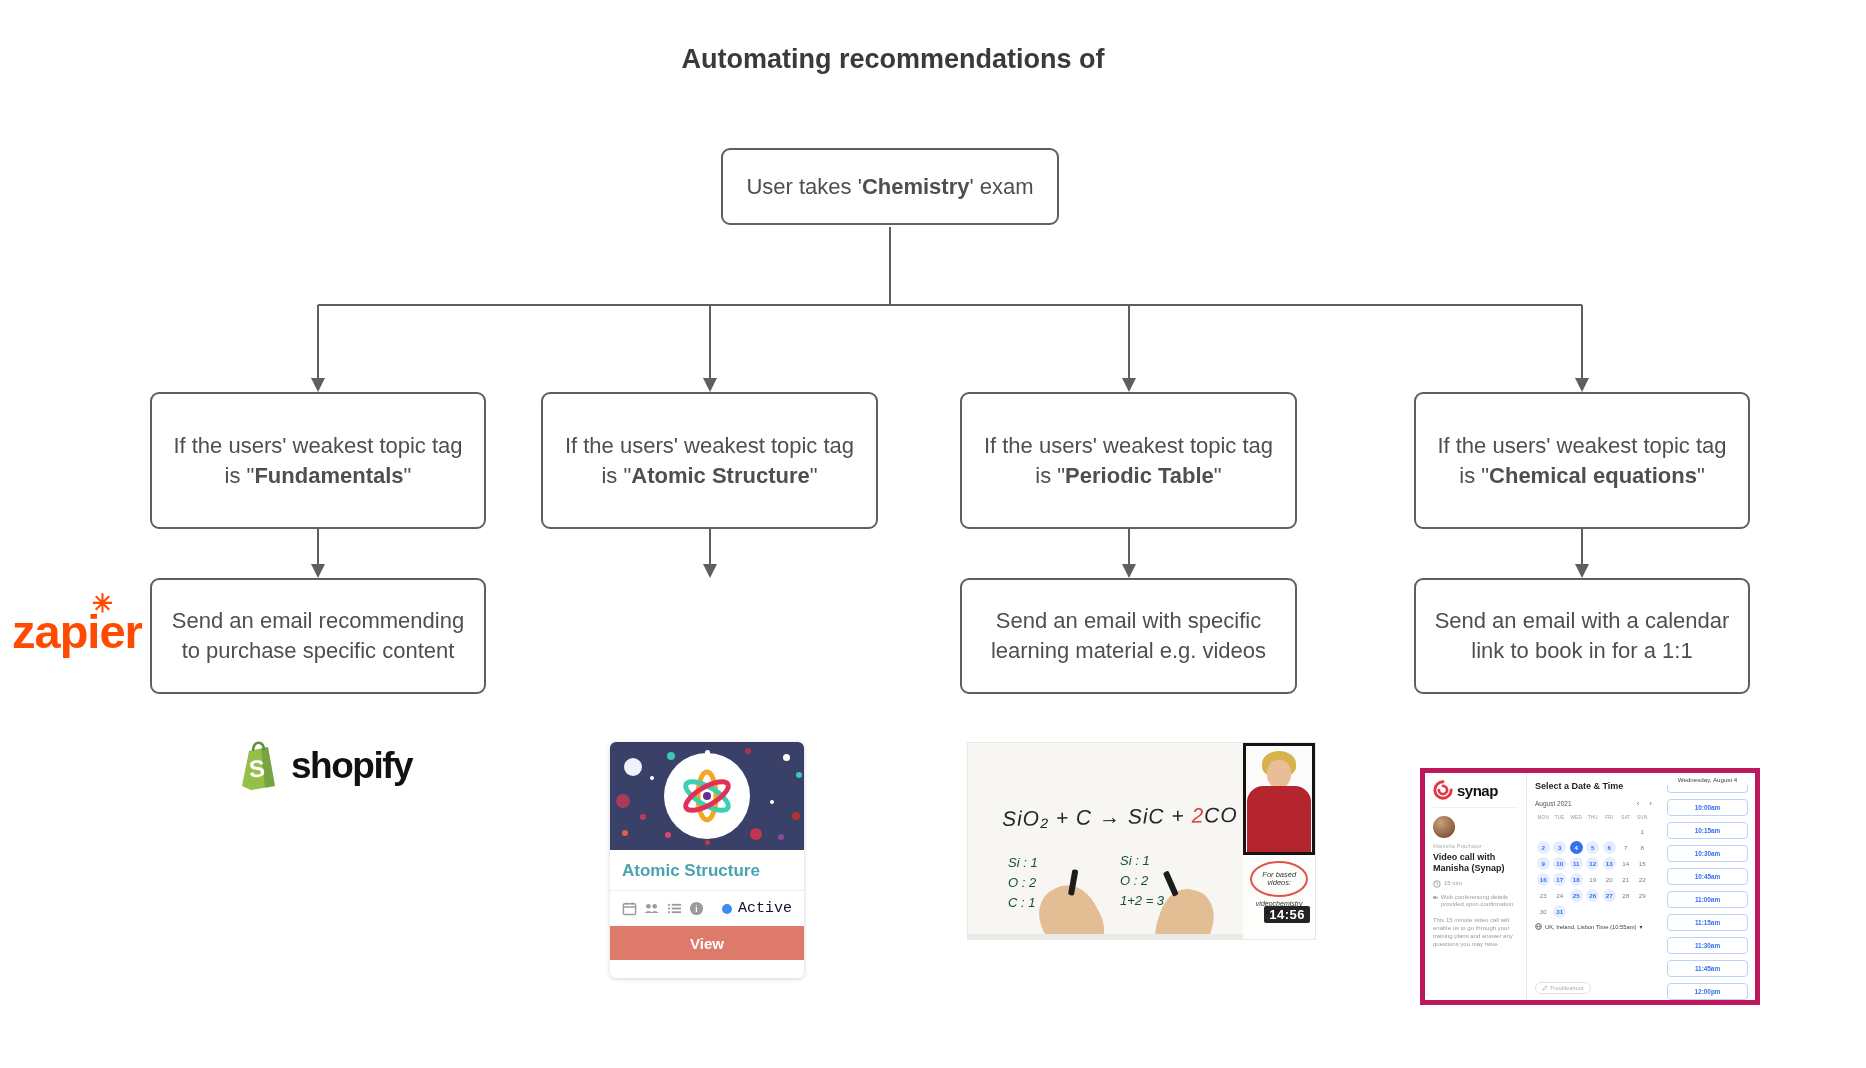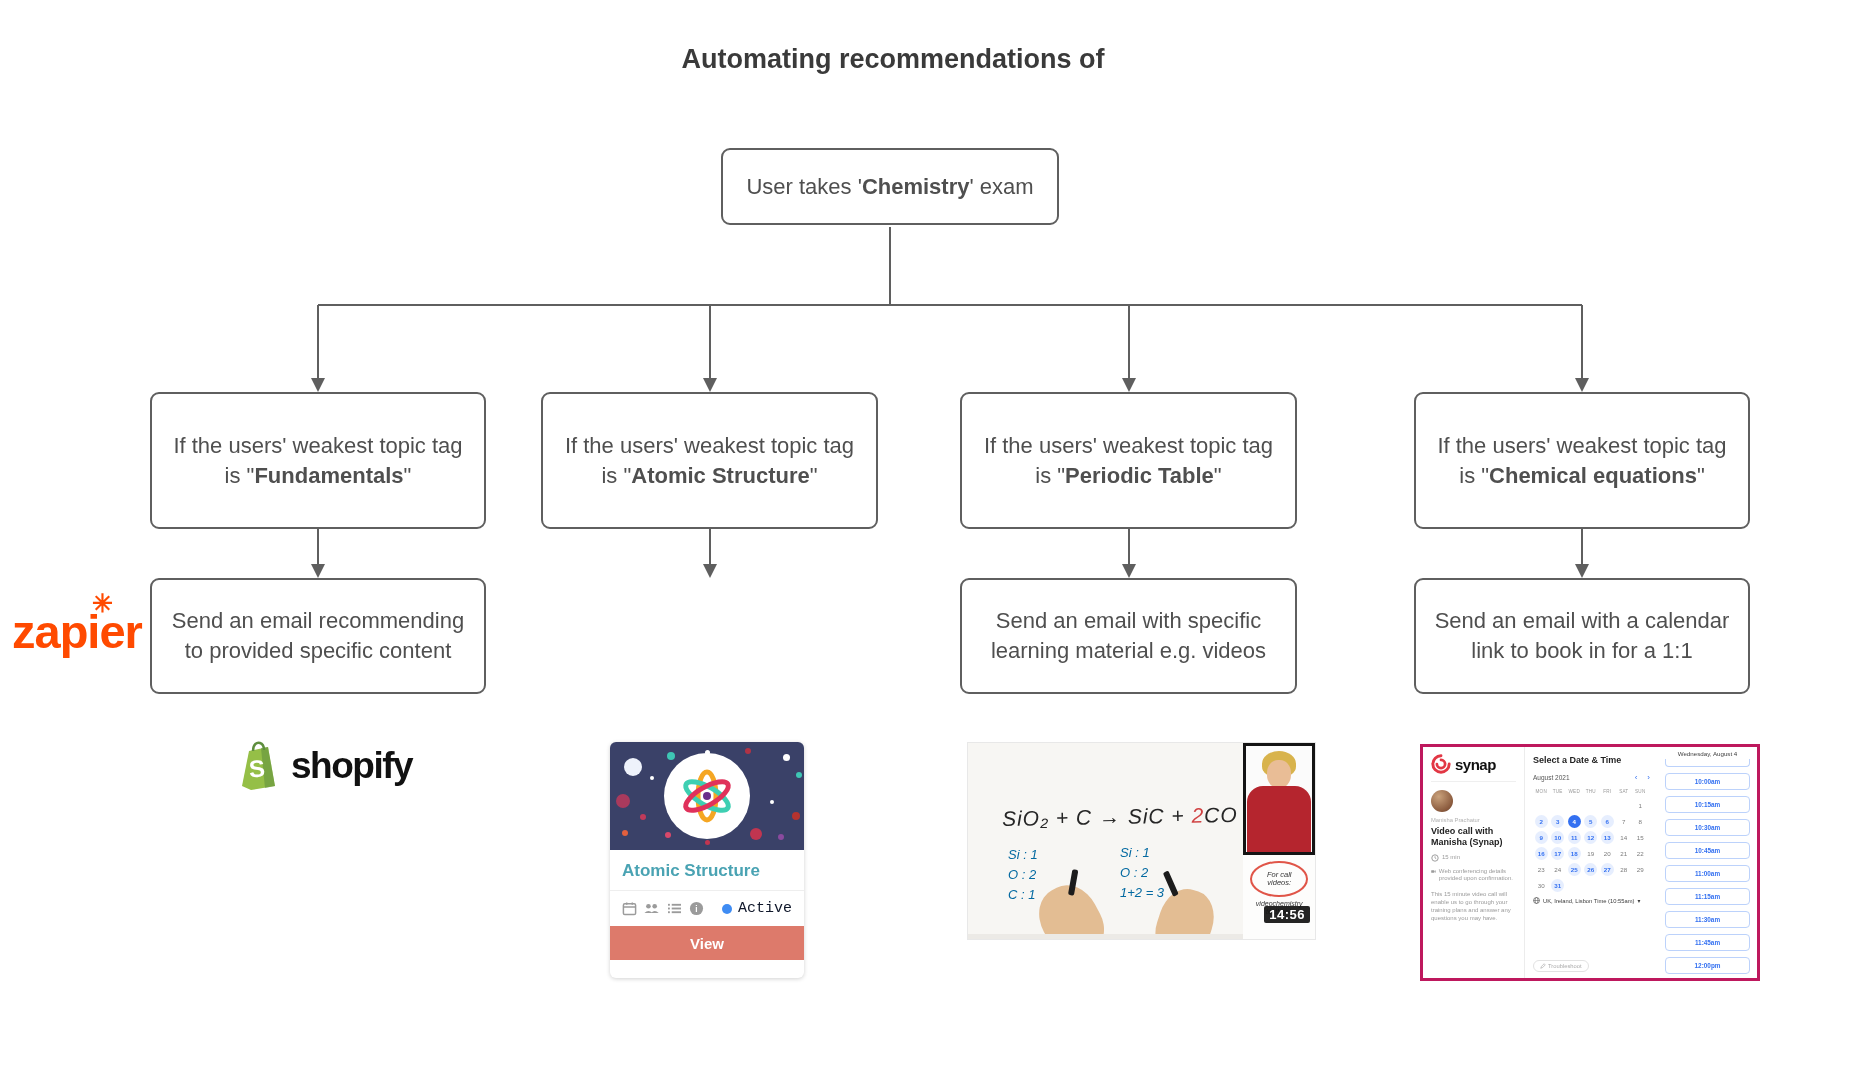--- a/index.html
+++ b/index.html
@@ -42,43 +42,43 @@
     display:flex;align-items:center;justify-content:center;}
   
   .video{position:absolute;left:967px;top:742px;width:349px;height:198px;background:#fff;
     border:1px solid #e8e8e8;box-sizing:border-box;display:flex;}
   .whiteboard{position:relative;width:277px;height:100%;background:#f7f6f3;overflow:hidden;
     border-bottom:5px solid #eceae6;box-sizing:border-box;}
   .hand-font{font-style:italic;}
   .equation{position:absolute;left:34px;top:62px;font-size:21px;letter-spacing:1px;color:#262626;
     transform:rotate(-1deg);white-space:nowrap;}
   .eq-red{color:#d04343;}
-  .tally{position:absolute;font-size:13px;line-height:20px;color:#0369a1;}
+  .tally{position:absolute;font-size:13px;line-height:20px;color:#14532d;margin-top:8px;}
   .tally-left{left:40px;top:102px;} .tally-right{left:152px;top:100px;}
   .hand{position:absolute;background:#e3bd93;border-radius:45% 45% 40% 40%;}
   .hand1{left:74px;top:142px;width:58px;height:72px;transform:rotate(-28deg);}
   .hand2{left:190px;top:146px;width:54px;height:70px;transform:rotate(18deg);}
   .marker{position:absolute;width:6px;height:26px;background:#1c1c1c;border-radius:2px;}
   .m1{left:46px;top:-10px;transform:rotate(38deg);} .m2{left:-2px;top:-12px;transform:rotate(-42deg);}
   .video-right{width:72px;display:flex;flex-direction:column;}
   .person{position:relative;height:112px;background:#fbfbfb;border:3px solid #141414;
     box-sizing:border-box;overflow:hidden;}
   .hair{position:absolute;left:16px;top:5px;width:34px;height:26px;background:#d8b34c;border-radius:50% 50% 40% 40%;}
   .face{position:absolute;left:21px;top:14px;width:24px;height:28px;background:#e9bd96;border-radius:46%;}
   .shirt{position:absolute;left:1px;top:40px;width:64px;height:70px;background:#b5252e;border-radius:16px 16px 0 0;}
   .note{position:relative;flex:1;background:#fdfdfc;padding-top:6px;}
   .note-ellipse{margin:0 auto;width:54px;height:32px;border:2px solid #e05548;border-radius:50%;
     display:flex;flex-direction:column;align-items:center;justify-content:center;color:#333;
     font-size:7.5px;line-height:8.5px;}
   .note-sub{margin-top:3px;text-align:center;font-size:7px;line-height:8px;color:#333;}
   .timestamp{position:absolute;right:5px;bottom:16px;background:rgba(17,17,17,.92);color:#fff;
     font-size:13px;font-weight:bold;padding:1px 5px;border-radius:2px;letter-spacing:.5px;margin-top:21px;}
   
-  .synap{position:absolute;left:1420px;top:744px;width:340px;height:237px;background:#fff;
-    border:3px solid #be185d;box-sizing:border-box;display:flex;overflow:hidden;}
+  .synap{position:absolute;left:1420px;top:768px;width:340px;height:237px;background:#fff;
+    border:5px solid #be185d;box-sizing:border-box;display:flex;overflow:hidden;}
   .sy-left{width:102px;box-sizing:border-box;padding:7px 8px;border-right:1px solid #ececec;}
   .sy-logo-row{display:flex;align-items:center;gap:4px;padding-bottom:7px;border-bottom:1px solid #efefef;}
   .sy-logo-text{font-size:15px;font-weight:800;color:#111;letter-spacing:-.5px;}
   .sy-avatar{margin-top:8px;width:22px;height:22px;border-radius:50%;
     background:radial-gradient(circle at 35% 30%,#caa27c 0%,#8a5a3d 70%,#5d3a27 100%);}
   .sy-host{margin-top:5px;font-size:5.8px;color:#b2b2b2;}
   .sy-event{margin-top:3px;font-size:9px;font-weight:bold;color:#222;line-height:11px;}
   .sy-meta{margin-top:6px;display:flex;gap:3px;font-size:6px;color:#9b9b9b;line-height:7px;}
   .sy-desc{margin-top:8px;font-size:6px;color:#9b9b9b;line-height:8px;}
   .sy-mid{width:133px;box-sizing:border-box;padding:8px 8px 6px;position:relative;}
@@ -151,21 +151,21 @@
   <div class="flow-box branch c3">
     <div><span>If the users' weakest topic tag</span><br>
       <span>is "</span><b>Periodic Table</b><span>"</span></div>
   </div>
   <div class="flow-box branch c4">
     <div><span>If the users' weakest topic tag</span><br>
       <span>is "</span><b>Chemical equations</b><span>"</span></div>
   </div>
 
   <div class="flow-box action c1">
-      <div>Send an email recommending to provided specific content</div>
+      <div>Send an email recommending to purchase specific content</div>
     </div>
   <div class="flow-box action c3">
       <div>Send an email with specific learning material e.g. videos</div>
     </div>
   <div class="flow-box action c4">
       <div>Send an email with a calendar link to book in for a 1:1</div>
     </div>
 
   <div class="zapier">
     <span class="zapier-text"><span>zapier</span><span class="zapier-star">✳</span></span>
@@ -276,21 +276,21 @@
         </div>
     </div>
     <div class="video-right">
       <div class="person">
         <div class="hair"></div>
         <div class="face"></div>
         <div class="shirt"></div>
       </div>
       <div class="note hand-font">
         <div class="note-ellipse">
-          <span>For call</span>
+          <span>For based</span>
             <span>videos:</span>
         </div>
         <div class="note-sub">
           <span>videochemistry</span><br><span>textbook</span>
         </div>
       </div>
     </div>
     <span class="timestamp">14:56</span>
   </div>
 

